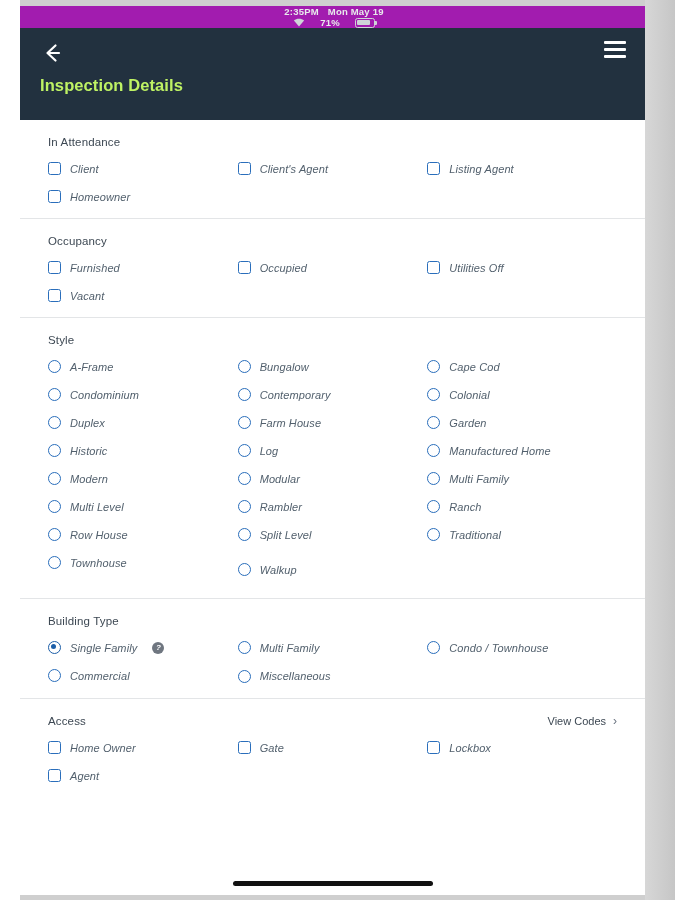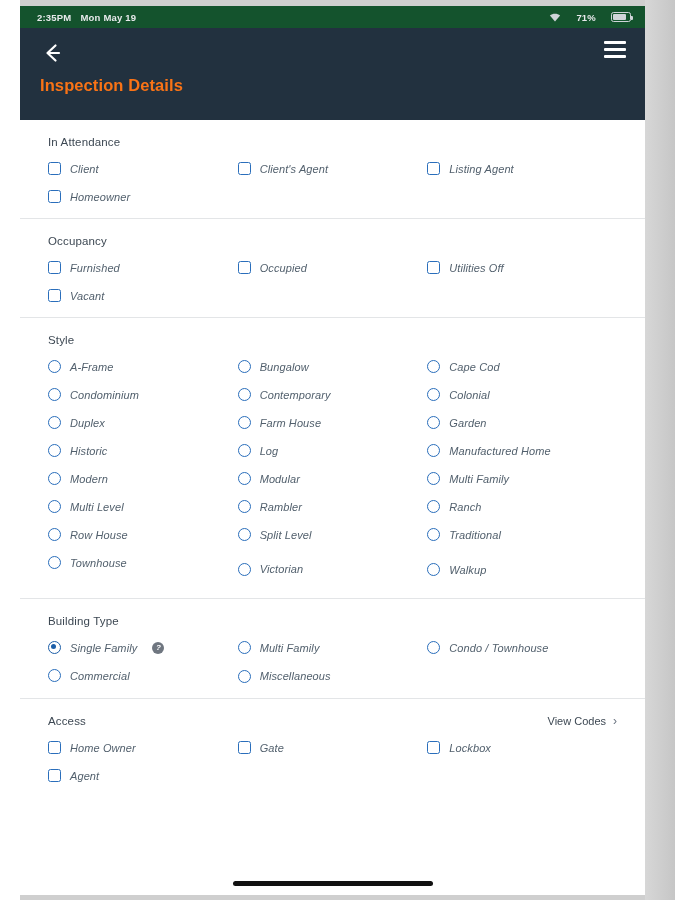--- a/index.html
+++ b/index.html
@@ -27,26 +27,27 @@
     position: absolute;
     left: 20px; top: 6px;
     width: 625px; height: 889px;
     background: #ffffff;
     overflow: hidden;
   }
 
   
   .statusbar {
     height: 22px;
-    background: #14532d;
+    background: #a21caf;
     display: flex; align-items: center;
     padding: 0 14px 0 17px;
     color: #e8eaec;
     font-size: 9.5px;
     letter-spacing: .2px;
+    flex-direction: column;
   }
   .sb-left { display: flex; gap: 9px; align-items: center; font-weight: 700; }
   .sb-spacer { flex: 1; }
   .sb-right { display: flex; gap: 15px; align-items: center; font-weight: 700; }
   .wifi-ico { width: 12px; height: 9px; display: block; }
   .batt {
     width: 20px; height: 10px; border: 1.2px solid #cfd4d8; border-radius: 2.5px;
     position: relative; display: inline-block;
   }
   .batt::after {
@@ -69,21 +70,21 @@
     width: 26px; height: 26px; cursor: pointer;
   }
   .hamburger {
     position: absolute; right: 19px; top: 13px;
     width: 22px; height: 17px; cursor: pointer;
     display: flex; flex-direction: column; justify-content: space-between;
   }
   .hamburger span { display: block; height: 2.6px; background: #ffffff; border-radius: 1px; }
   .nav-title {
     position: absolute; left: 20px; top: 48px;
-    color: #f97316; font-size: 16.5px; font-weight: 700; letter-spacing: .1px;
+    color: #bef264; font-size: 16.5px; font-weight: 700; letter-spacing: .1px;
   }
 
   
   .content {
     height: 664px;
     background: #ffffff;
     position: relative;
     overflow: hidden;
   }
   .section { padding: 16px 28px 14px 28px; border-bottom: 1px solid #e3e5e7; }
@@ -314,24 +315,20 @@
             <div class="opt">
               <span class="rb"></span>
               <span class="opt-label">Traditional</span>
             </div>
             <div class="opt">
               <span class="rb"></span>
               <span class="opt-label">Townhouse</span>
             </div>
             <div class="opt row-last">
               <span class="rb"></span>
-              <span class="opt-label">Victorian</span>
-            </div>
-            <div class="opt row-last">
-              <span class="rb"></span>
               <span class="opt-label">Walkup</span>
             </div>
           </div>
         </div>
         <div class="section">
           <div class="sec-head">
             <div class="sec-title">Building Type</div>
           </div>
           <div class="grid">
             <div class="opt">

